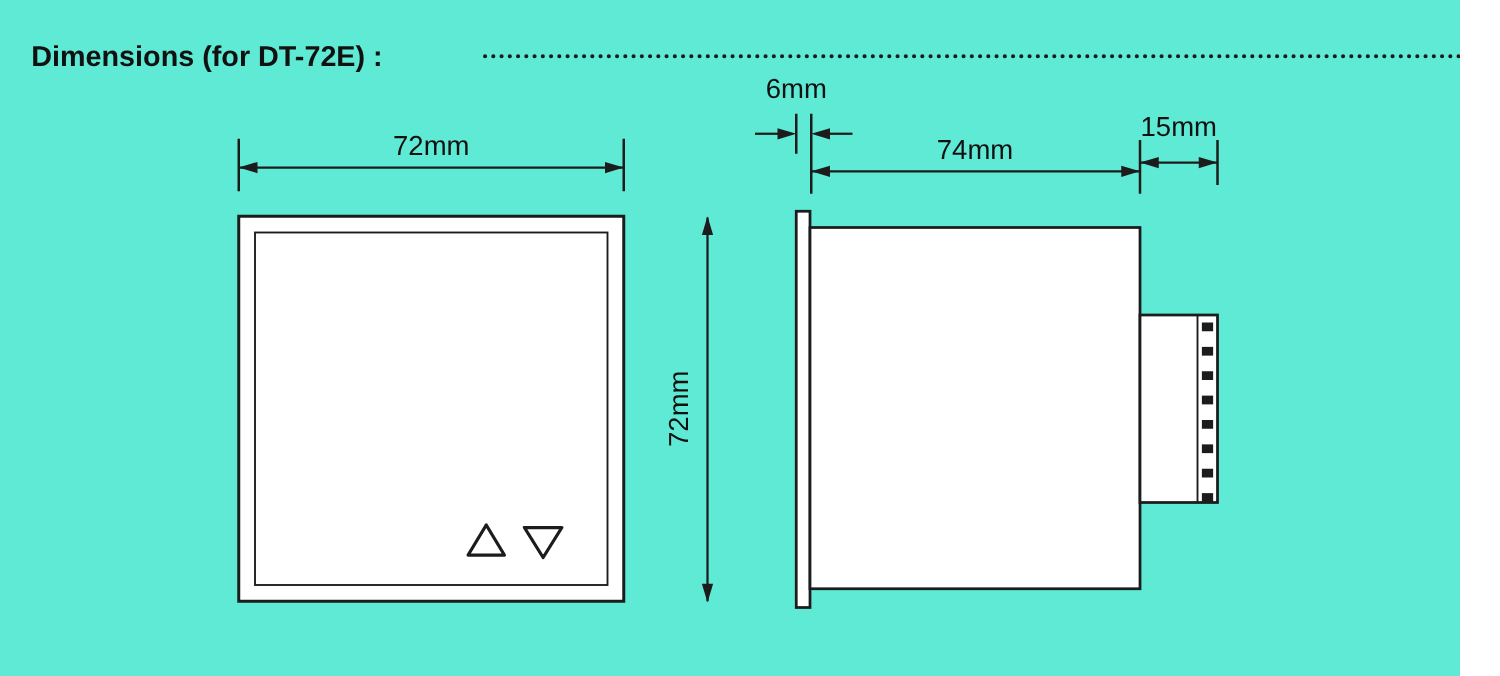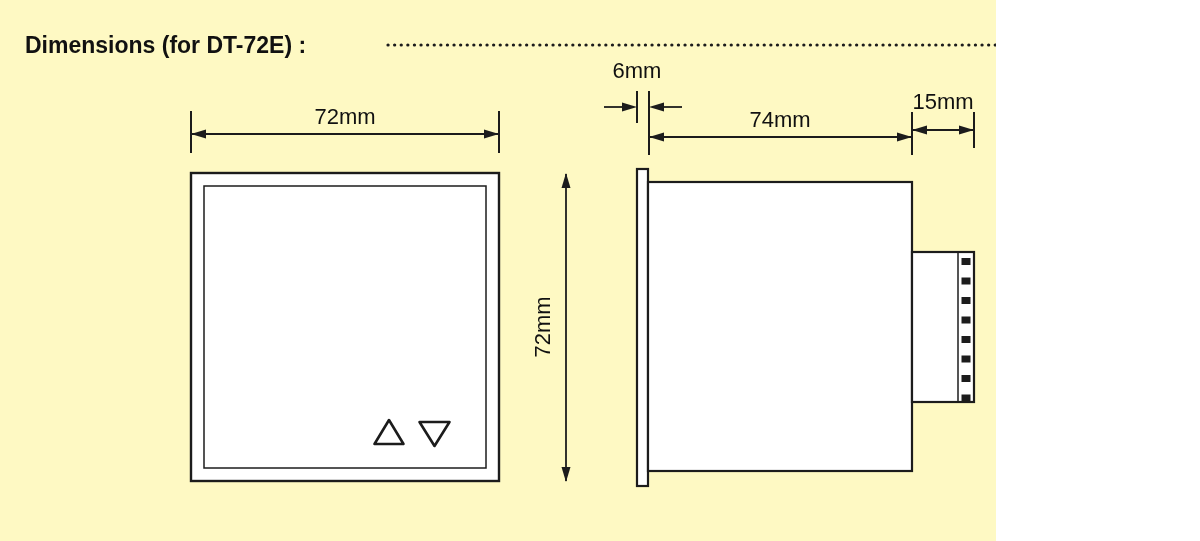--- a/index.html
+++ b/index.html
@@ -1,16 +1,16 @@
 <!DOCTYPE html>
 <html><head>
 <meta charset="utf-8">
 <style>
   html,body{margin:0;padding:0;background:#ffffff;}
-  .stage{position:relative;width:996px;height:541px;background:#fef9c3;overflow:hidden;}
+  .stage{position:relative;width:1168px;height:541px;background:#5eead4;overflow:hidden;}
   svg{display:block;}
   .title{font-family:"Liberation Sans",sans-serif;font-weight:bold;font-size:23px;fill:#111111;}
   .lbl{font-family:"Liberation Sans",sans-serif;font-size:22px;fill:#111111;}
   .frame{fill:#ffffff;stroke:#1c1c1c;stroke-width:2.4;}
   .frame-thin{fill:none;stroke:#1c1c1c;stroke-width:1.5;}
   .body-ln{fill:#ffffff;stroke:#1c1c1c;stroke-width:2.2;}
   .dim{stroke:#1c1c1c;stroke-width:1.8;fill:none;}
   .tick{stroke:#1c1c1c;stroke-width:2;fill:none;}
   .arrow{fill:#1c1c1c;stroke:none;}
   .dots{stroke:#1c1c1c;stroke-width:3.2;stroke-linecap:round;stroke-dasharray:0.1 6.5;fill:none;}

